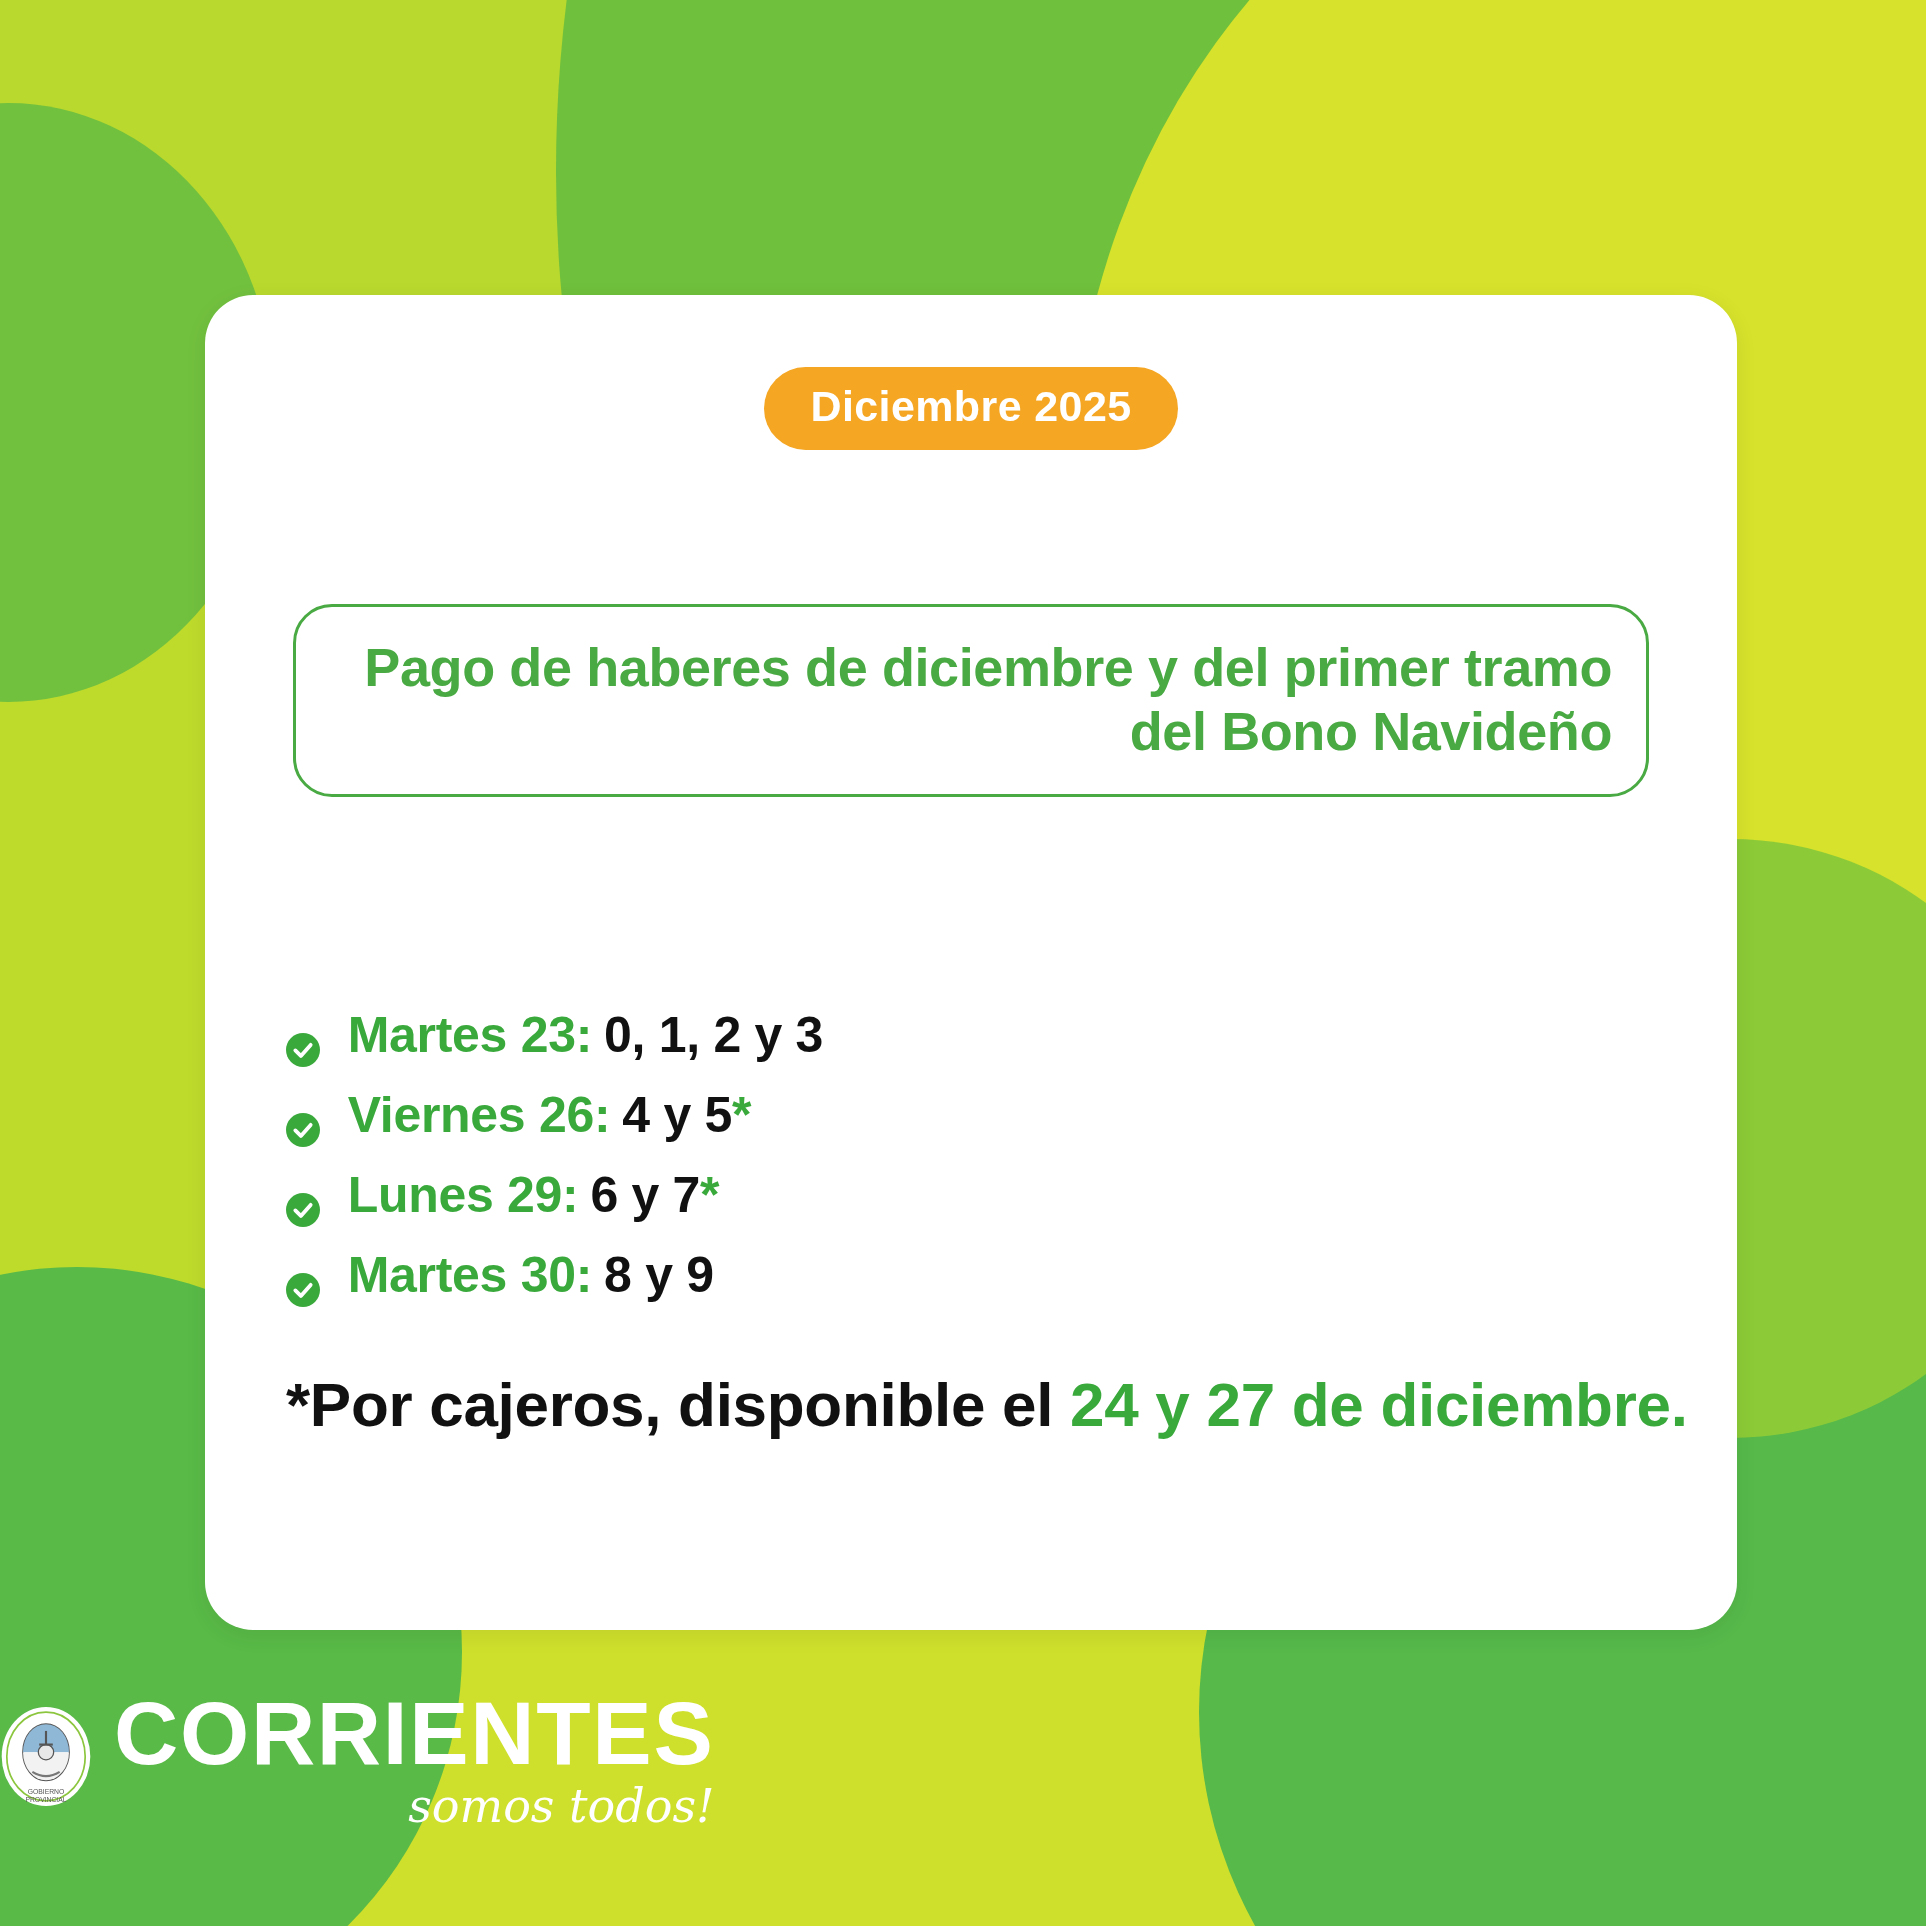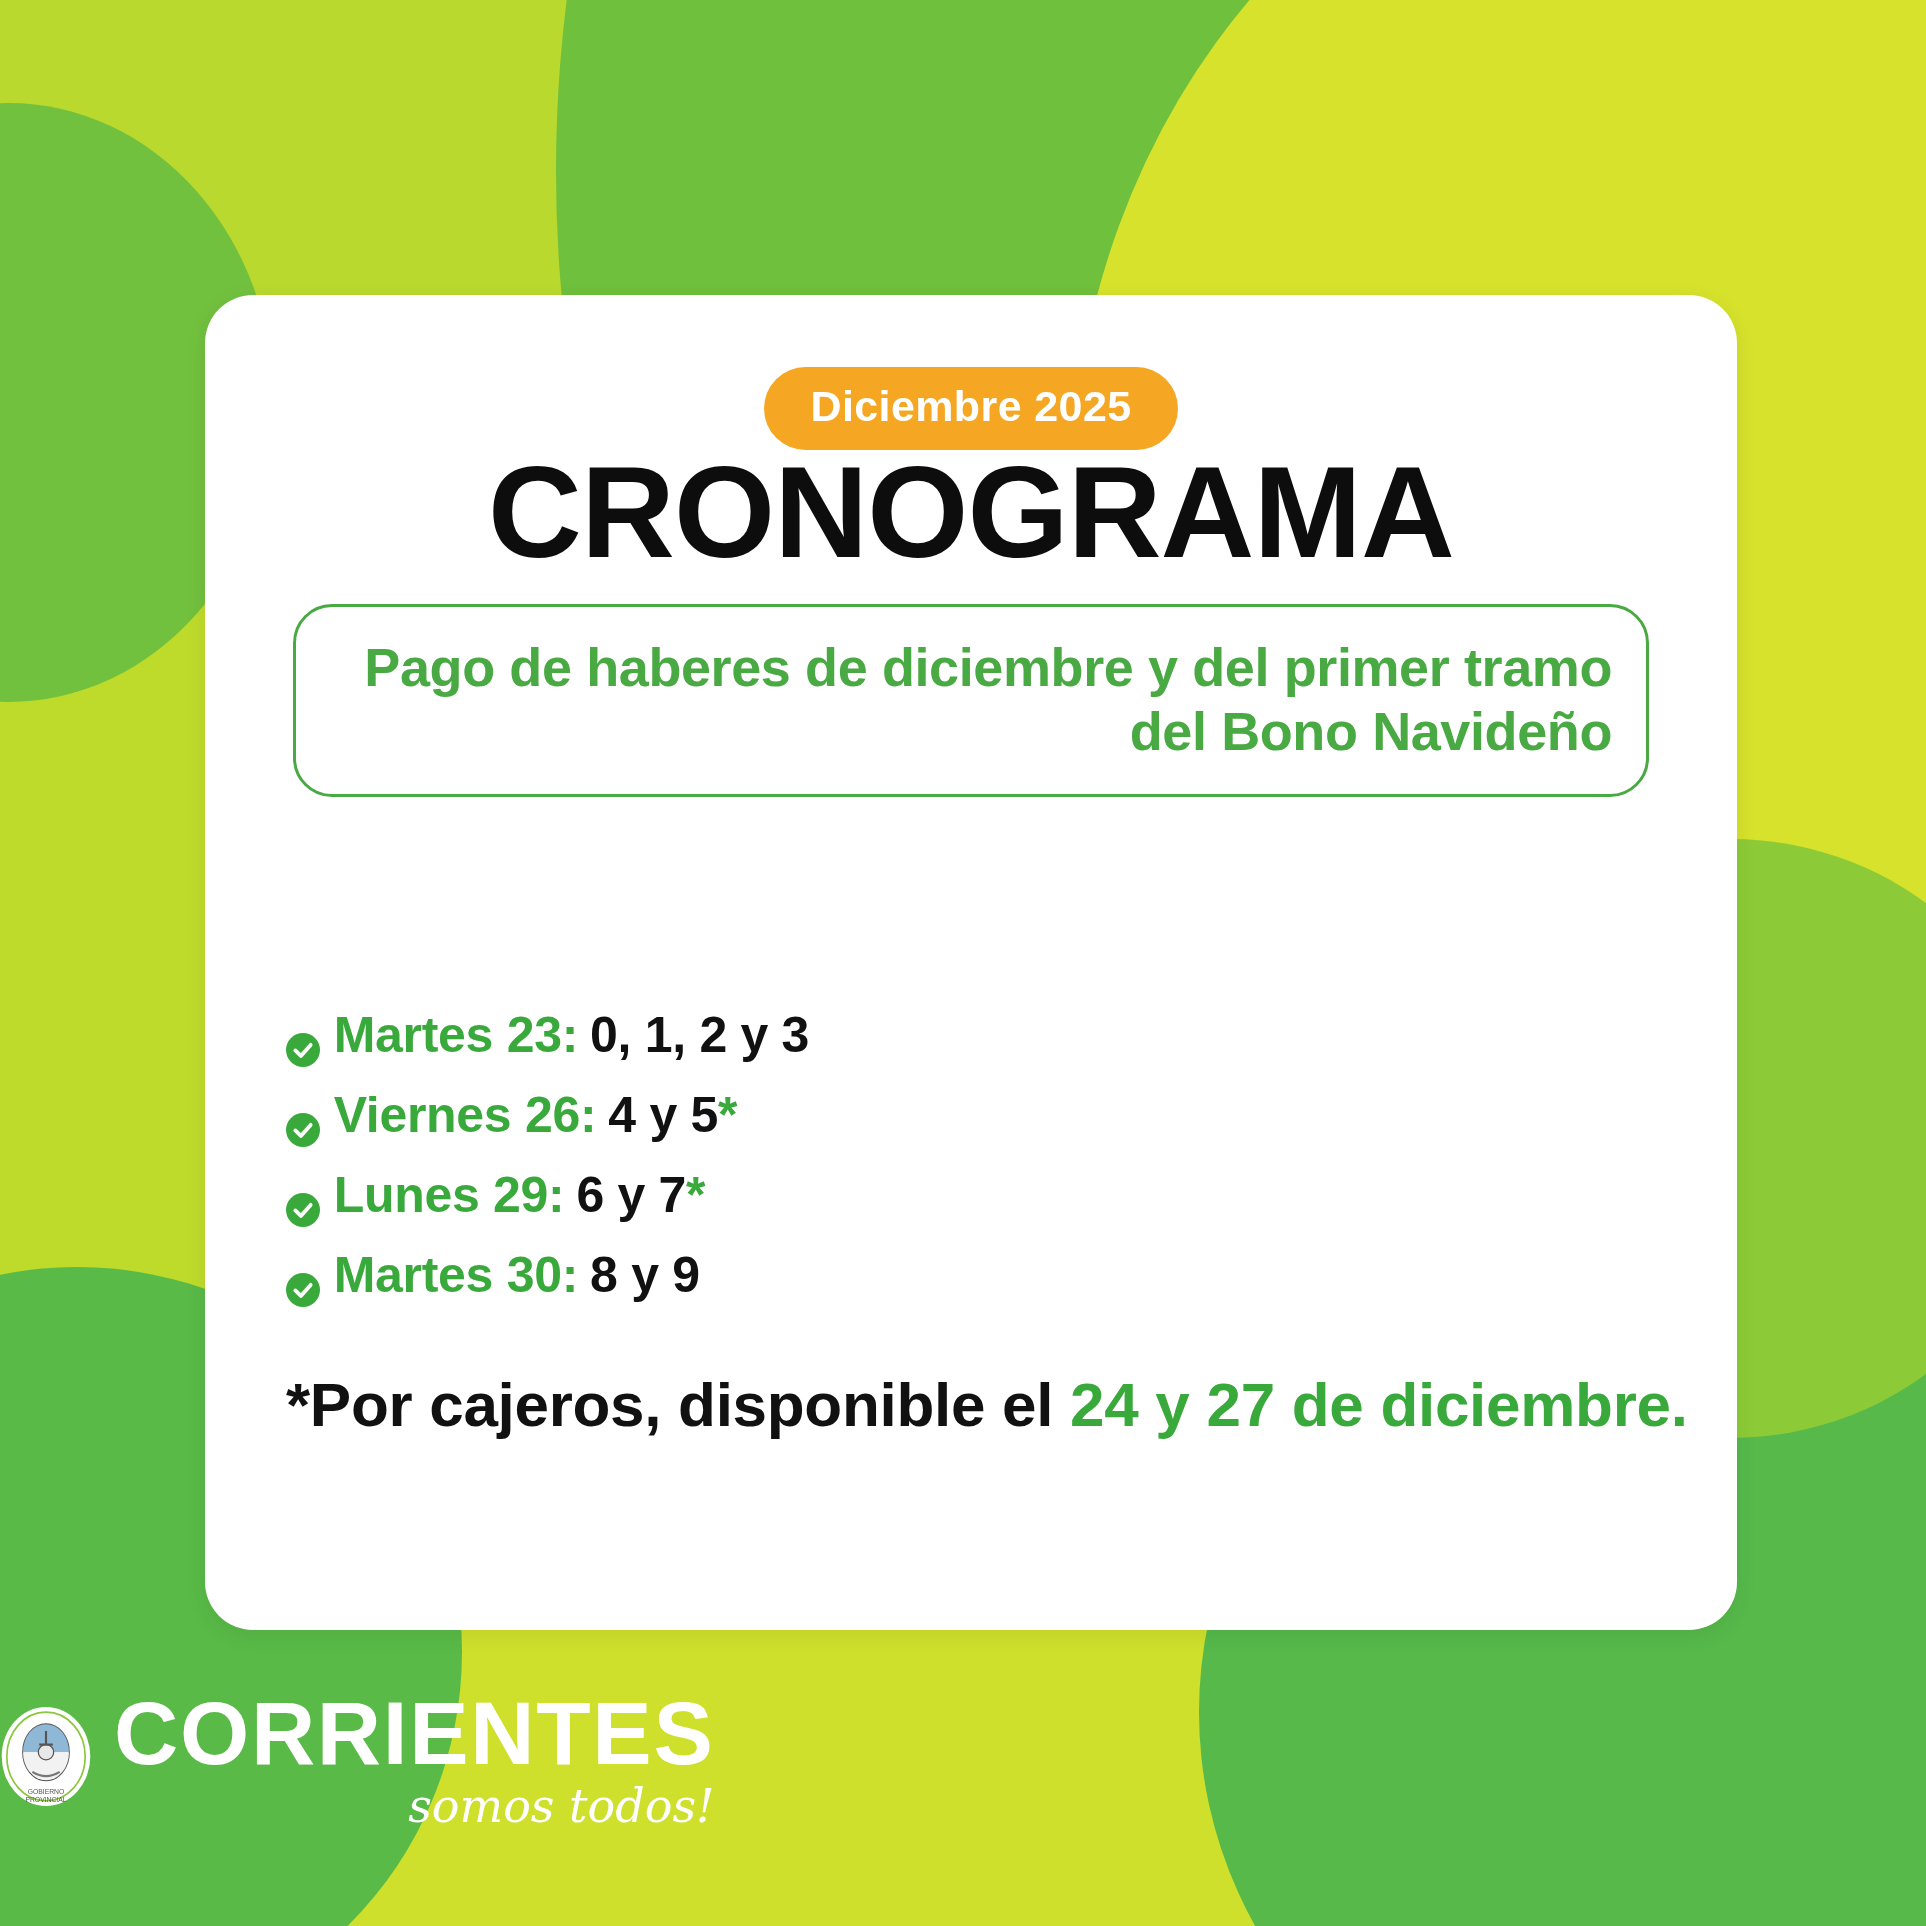--- a/index.html
+++ b/index.html
@@ -186,20 +186,21 @@
     width: 34px;
     height: 34px;
     margin-right: 13.7px;
     position: relative;
     top: 2.6px;
   }
   .item-day {
     color: #3aa93c;
     font-weight: bold;
     margin-right: 12px;
+    margin-left: 14px;
   }
   .item-values {
     color: #111111;
     font-weight: bold;
   }
   .ast {
     color: #3aa93c;
     font-weight: bold;
   }
 
@@ -271,21 +272,20 @@
     <div class="blob blob-h"></div>
     <div class="blob blob-i"></div>
   </div>
 
   <div class="card">
 
     <div class="badge-wrap">
       <span class="badge">Diciembre 2025</span>
     </div>
 
-    <div class="title">CRONOGRAMA</div>
 
     <div class="outline-box">
       <div class="outline-title">Pago de haberes de diciembre y del primer tramo del Bono Navideño</div>
     </div>
 
 
     <div class="list">
 
       <div class="list-item">
         <span class="check-icon">

